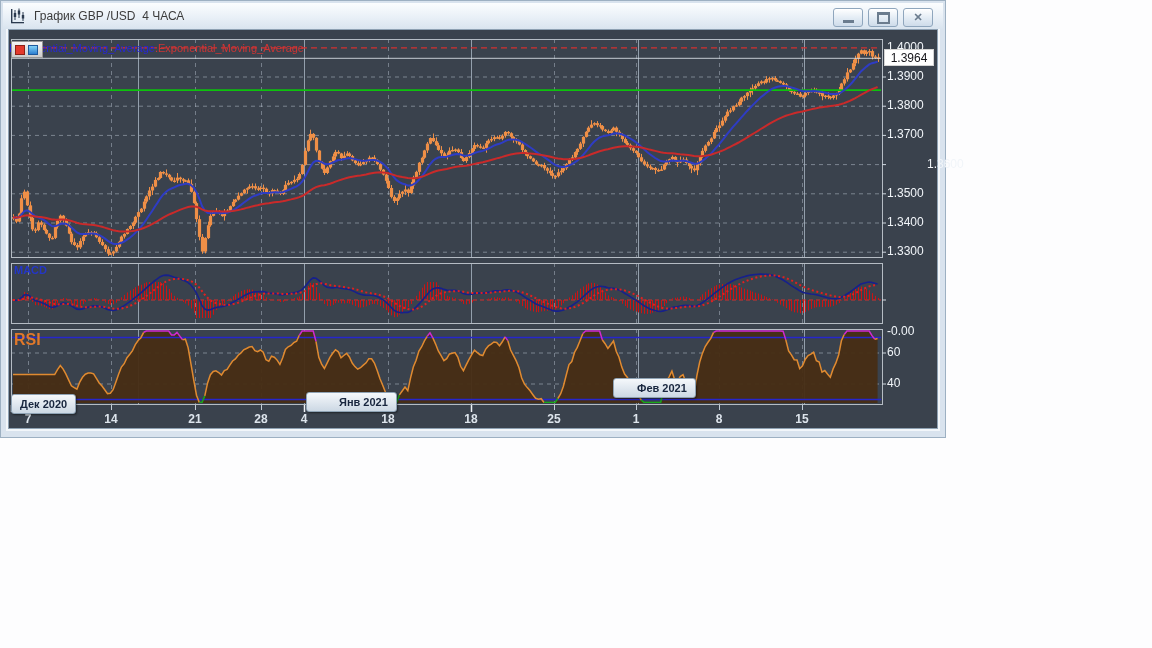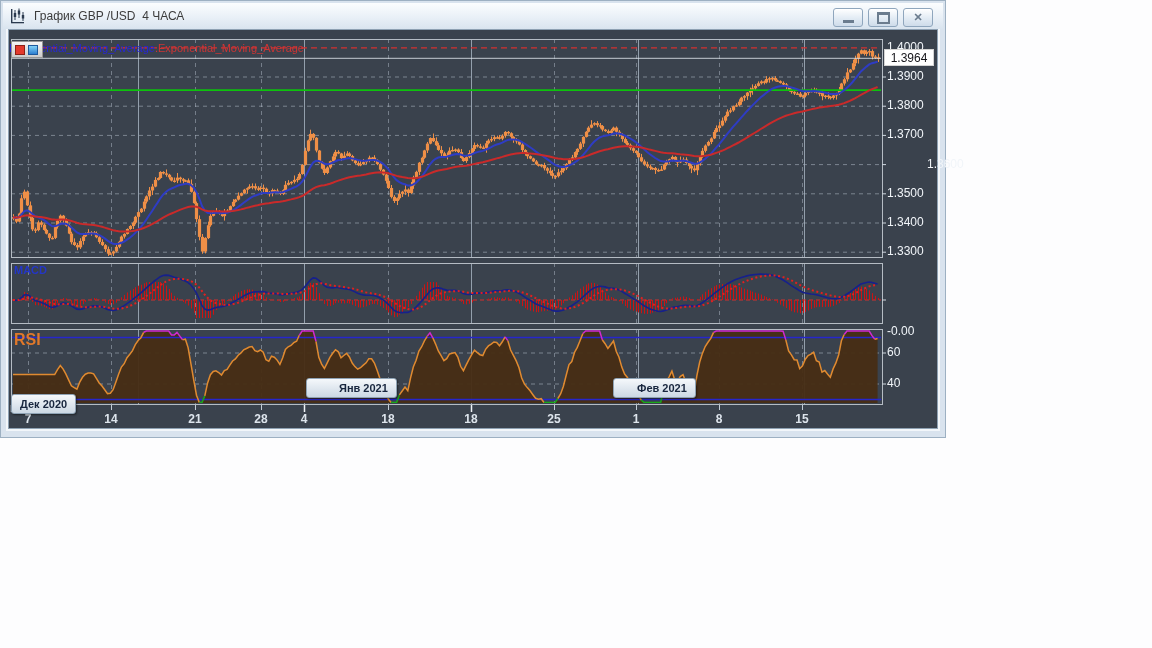--- a/index.html
+++ b/index.html
@@ -1126,21 +1126,21 @@
       <div class="abs time-lab" style="left: 180px; top: 411px; width: 28px;">21</div>
       <div class="abs time-lab" style="left: 246px; top: 411px; width: 28px;">28</div>
       <div class="abs time-lab" style="left: 289px; top: 411px; width: 28px;">4</div>
       <div class="abs time-lab" style="left: 373px; top: 411px; width: 28px;">18</div>
       <div class="abs time-lab" style="left: 456px; top: 411px; width: 28px;">18</div>
       <div class="abs time-lab" style="left: 539px; top: 411px; width: 28px;">25</div>
       <div class="abs time-lab" style="left: 621px; top: 411px; width: 28px;">1</div>
       <div class="abs time-lab" style="left: 704px; top: 411px; width: 28px;">8</div>
       <div class="abs time-lab" style="left: 787px; top: 411px; width: 28px;">15</div>
       <div class="abs month-box" style="left: 10px; top: 377px; margin-top: 16px;">Дек 2020</div>
-      <div class="abs month-box" style="left: 305px; top: 377px; padding-left: 32px;">Янв 2021</div>
+      <div class="abs month-box" style="left: 305px; top: 391px; padding-left: 32px;">Янв 2021</div>
       <div class="abs month-box" style="left: 612px; top: 377px; padding-left: 23px;">Фев 2021</div>
     </div>
 
   <div id="titlebar">
     <svg id="title-icon" viewBox="0 0 18 18">
       <rect x="1" y="2" width="1.4" height="14" fill="#2b3a4e"></rect>
       <rect x="1" y="15" width="13" height="1.3" fill="#2b3a4e"></rect>
       <line x1="5" y1="3" x2="5" y2="13" stroke="#2b3a4e" stroke-width="1"></line>
       <rect x="3.8" y="6" width="2.4" height="4" fill="#2b3a4e"></rect>
       <line x1="9" y1="1.5" x2="9" y2="11" stroke="#2b3a4e" stroke-width="1"></line>

